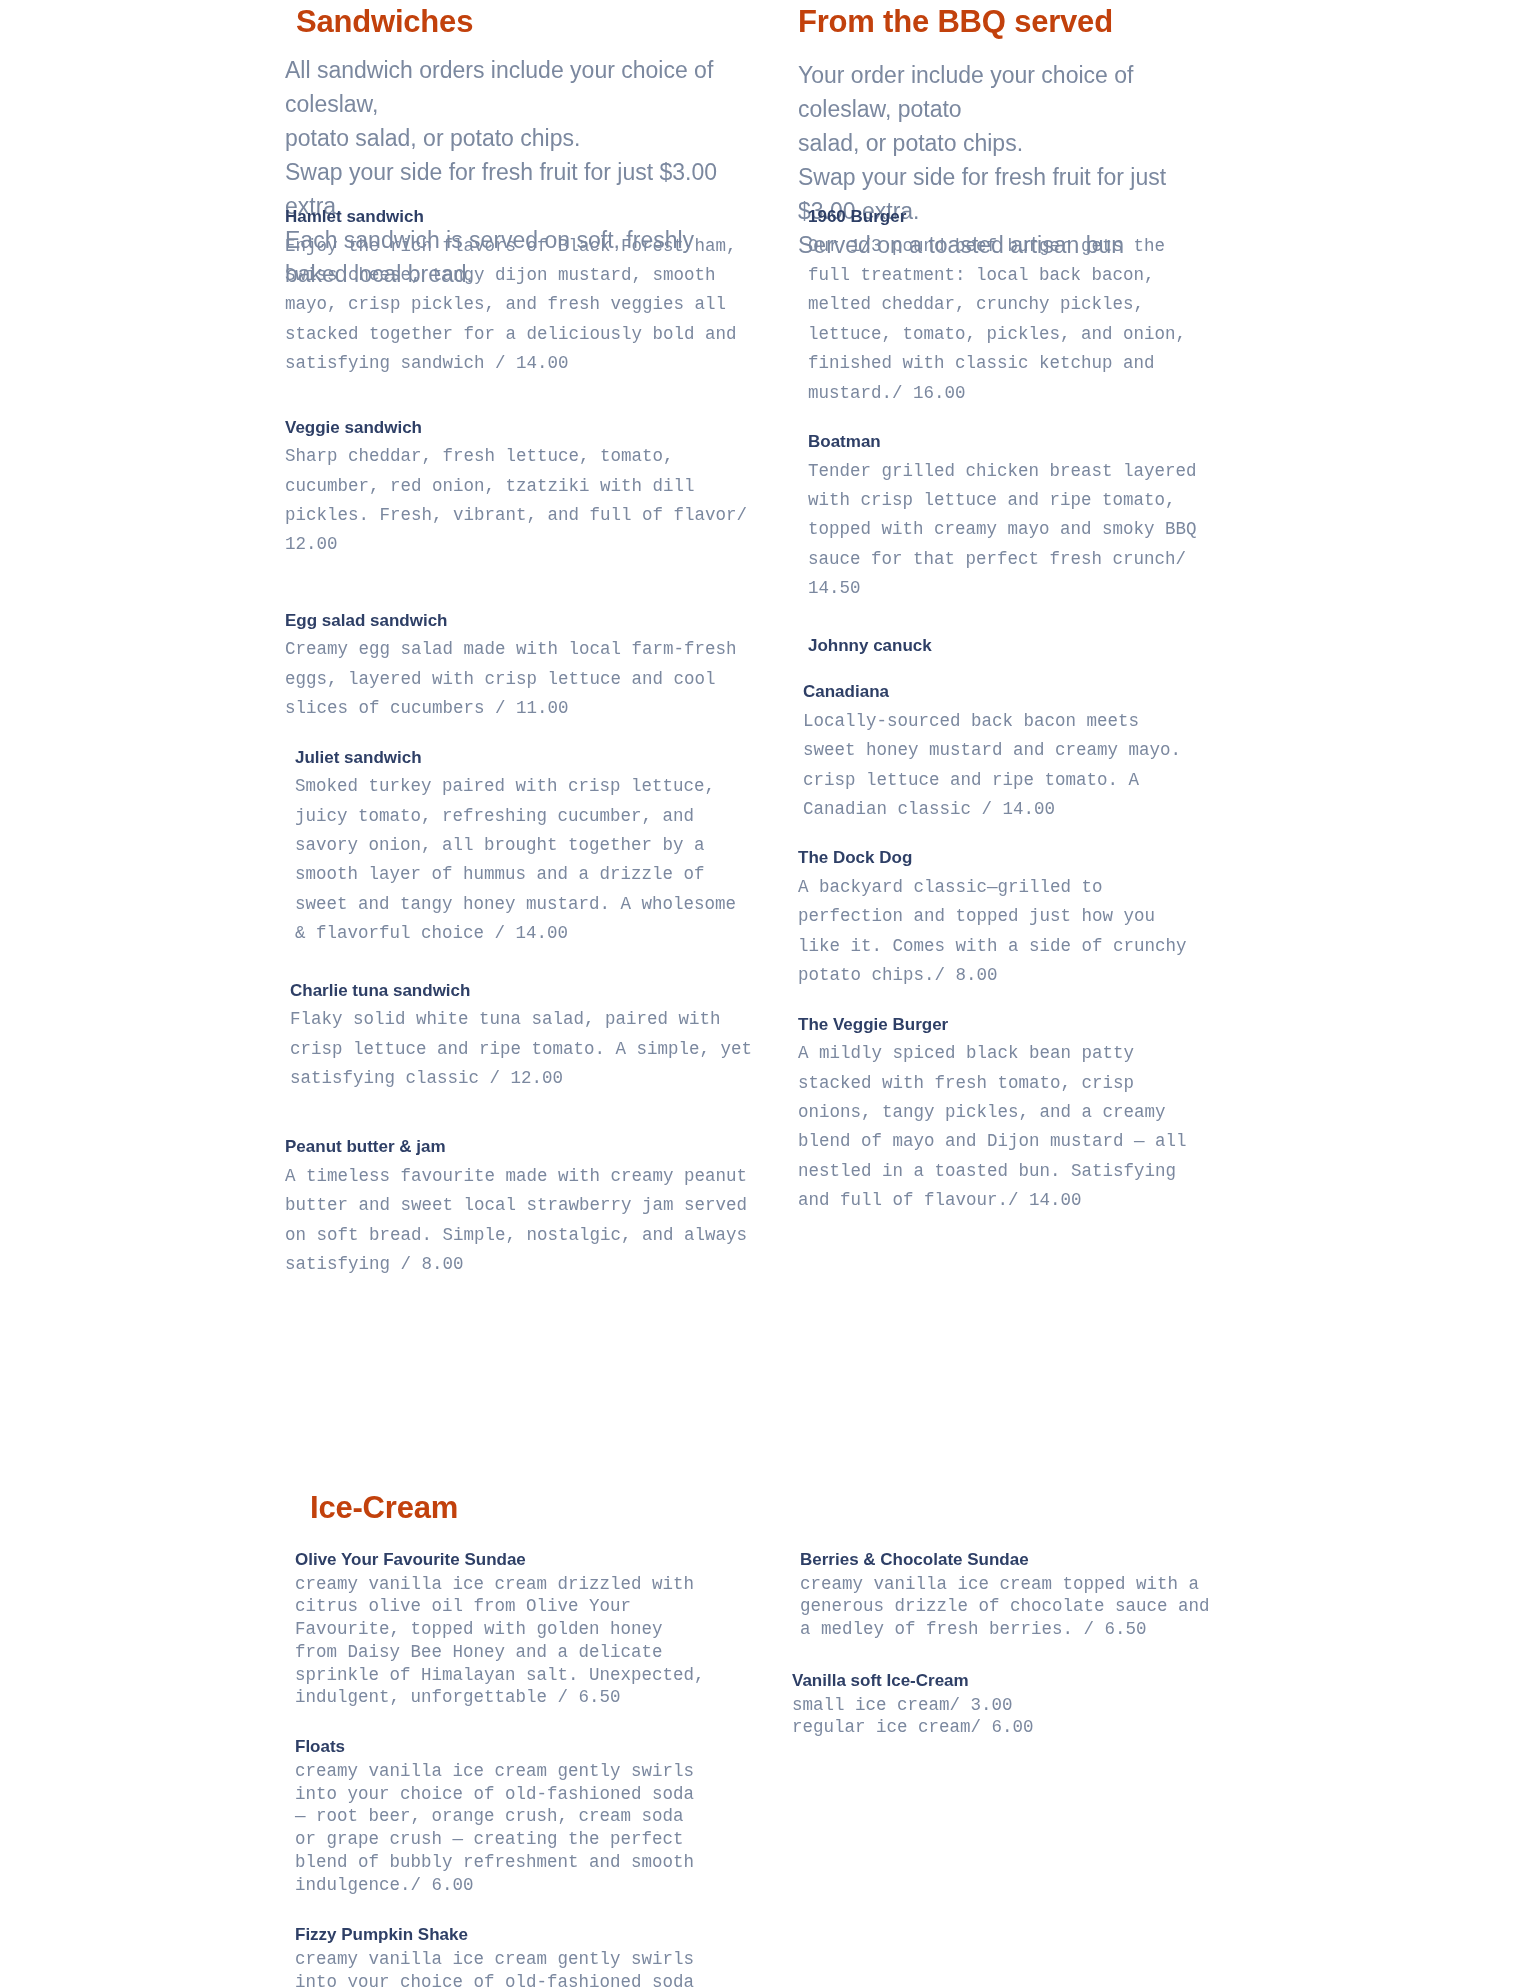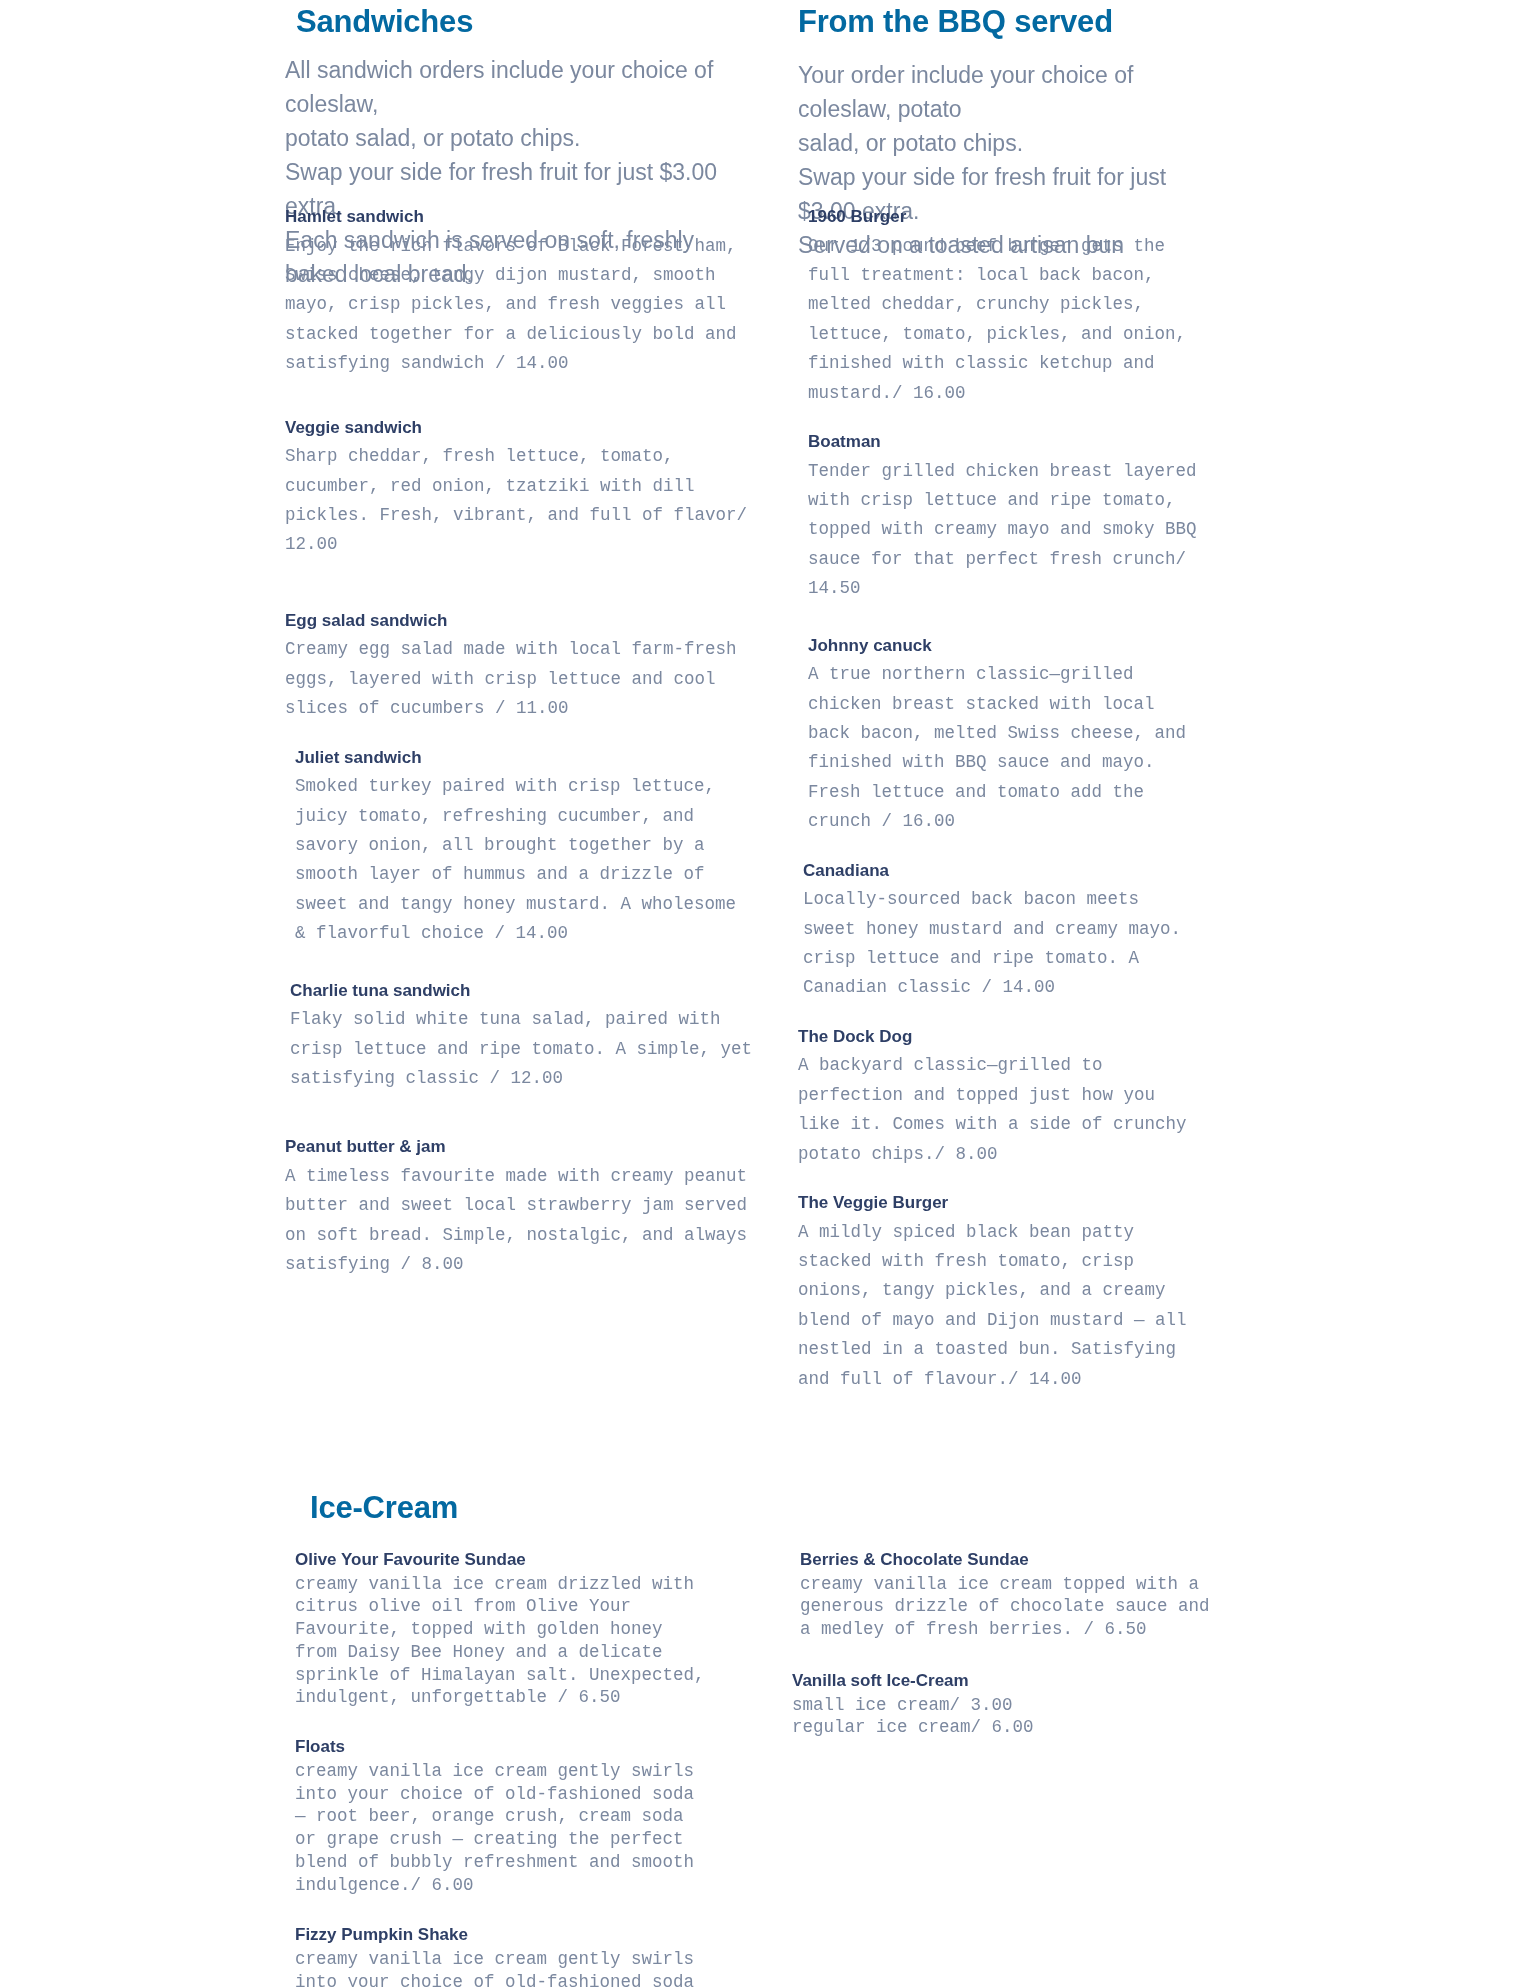--- a/index.html
+++ b/index.html
@@ -17,21 +17,21 @@
 
   .page {
     position: relative;
     width: 1530px;
     height: 1987px;
     background: #ffffff;
   }
 
   
   .section-heading {
-    color: #0369a1;
+    color: #c2410c;
     font-weight: bold;
     font-size: 31px;
     letter-spacing: -0.2px;
     margin: 0;
     line-height: 1.15;
   }
   .section-intro {
     color: #7b889f;
     font-size: 23px;
     line-height: 1.48;
@@ -151,21 +151,20 @@
       <div class="item-desc">Our 1/3 pound beef burger gets the full treatment: local back bacon, melted cheddar, crunchy pickles, lettuce, tomato, pickles, and onion, finished with classic ketchup and mustard./ 16.00</div>
     </div>
 
     <div class="item ind-3 gap-sm">
       <div class="item-title">Boatman</div>
       <div class="item-desc">Tender grilled chicken breast layered with crisp lettuce and ripe tomato, topped with creamy mayo and smoky BBQ sauce for that perfect fresh crunch/ 14.50</div>
     </div>
 
     <div class="item ind-3 gap-md">
       <div class="item-title">Johnny canuck</div>
-      <div class="item-desc">A true northern classic—grilled chicken breast stacked with local back bacon, melted Swiss cheese, and finished with BBQ sauce and mayo. Fresh lettuce and tomato add the crunch / 16.00</div>
     </div>
 
     <div class="item ind-2 gap-sm">
       <div class="item-title">Canadiana</div>
       <div class="item-desc">Locally-sourced back bacon meets sweet honey mustard and creamy mayo. crisp lettuce and ripe tomato. A Canadian classic / 14.00</div>
     </div>
 
 
     <div class="item ind-1 gap-sm">
       <div class="item-title">The Dock Dog</div>

